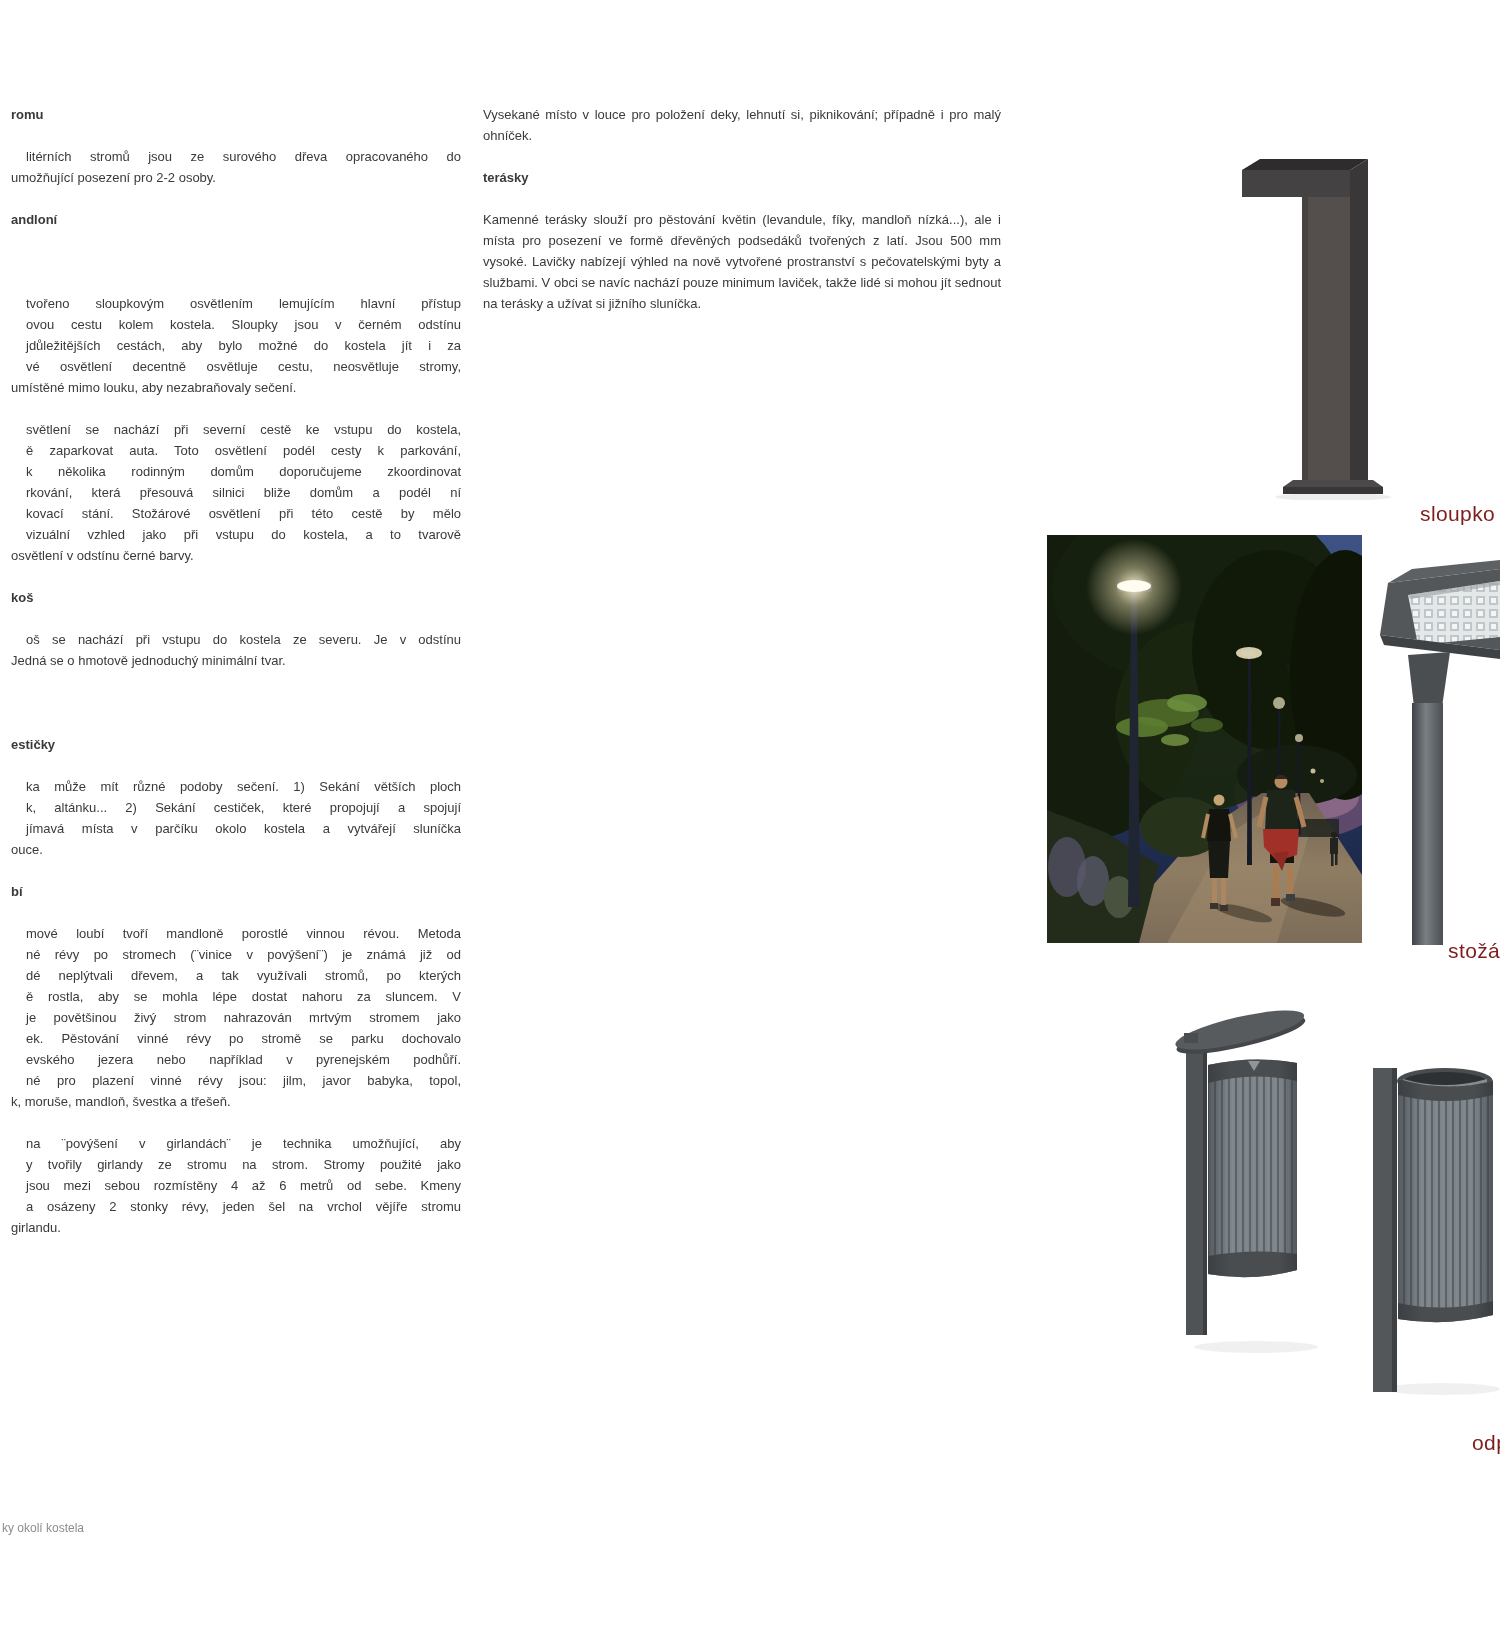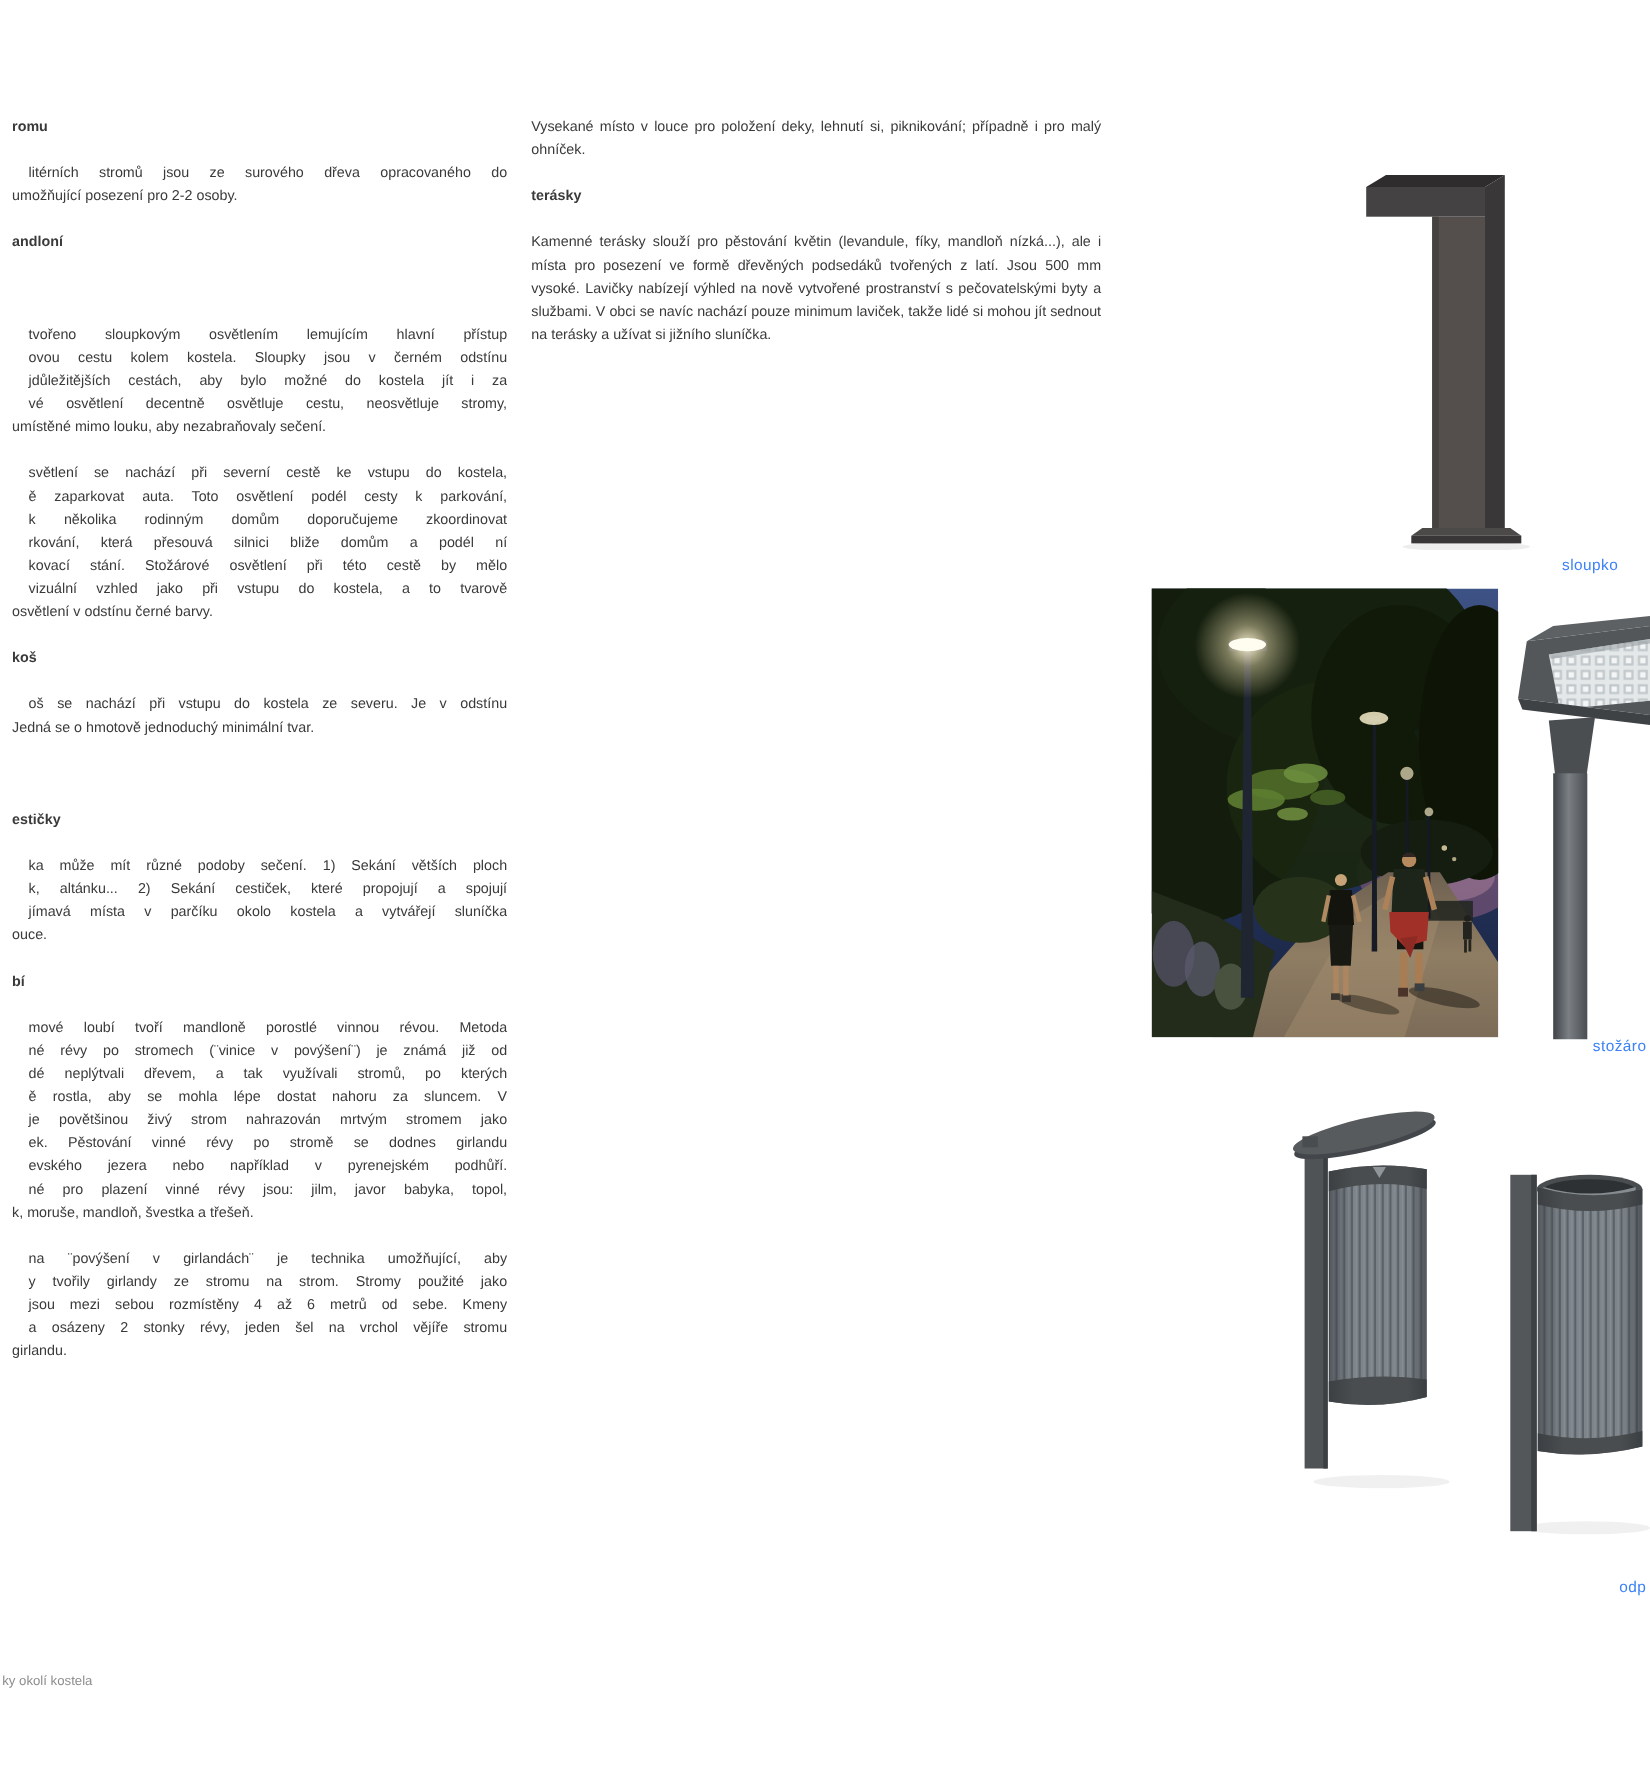--- a/index.html
+++ b/index.html
@@ -15,21 +15,21 @@
   #right-col{top:104px;left:472px;width:518px;}
   .blk-heading{font-weight:bold;margin:0 0 21px 0;min-height:21px;}
   .blk-para{margin:0 0 21px 0;}
   .blk-spacer{height:21px;margin:0 0 21px 0;}
   .lc-line{height:21px;overflow:hidden;white-space:normal;}
   .lc-line.just{text-align:justify;text-align-last:justify;padding-left:15px;}
   .rc-para{text-align:justify;}
   
   .fig{position:absolute;}
   .caption{
-    position:absolute;color:#3b82f6;font-size:14px;line-height:21px;
+    position:absolute;color:#7f1d1d;font-size:21px;line-height:21px;
     white-space:nowrap;letter-spacing:.4px;
   }
   #cap-bollard{left:1420px;top:503px;}
   #cap-mast{left:1448px;top:940px;}
   #cap-bin{left:1472px;top:1432px;}
   #footer-frag{
     position:absolute;left:2px;top:1518px;color:#8d8d8d;
     font-size:12px;line-height:21px;white-space:nowrap;
   }
   svg{display:block;}
@@ -74,21 +74,21 @@
       <div class="lc-line just">jímavá místa v parčíku okolo kostela a vytvářejí sluníčka</div>
       <div class="lc-line">ouce.</div>
     </div>
     <div class="blk-heading">bí</div>
     <div class="blk-para">
       <div class="lc-line just">mové loubí tvoří mandloně porostlé vinnou révou. Metoda</div>
       <div class="lc-line just">né révy po stromech (¨vinice v povýšení¨) je známá již od</div>
       <div class="lc-line just">dé neplýtvali dřevem, a tak využívali stromů, po kterých</div>
       <div class="lc-line just">ě rostla, aby se mohla lépe dostat nahoru za sluncem. V</div>
       <div class="lc-line just">je povětšinou živý strom nahrazován mrtvým stromem jako</div>
-      <div class="lc-line just">ek. Pěstování vinné révy po stromě se dodnes girlandu</div>
+      <div class="lc-line just">ek. Pěstování vinné révy po stromě se parku dochovalo</div>
       <div class="lc-line just">evského jezera nebo například v pyrenejském podhůří.</div>
       <div class="lc-line just">né pro plazení vinné révy jsou: jilm, javor babyka, topol,</div>
       <div class="lc-line">k, moruše, mandloň, švestka a třešeň.</div>
     </div>
     <div class="blk-para">
       <div class="lc-line just">na ¨povýšení v girlandách¨ je technika umožňující, aby</div>
       <div class="lc-line just">y tvořily girlandy ze stromu na strom. Stromy použité jako</div>
       <div class="lc-line just">jsou mezi sebou rozmístěny 4 až 6 metrů od sebe. Kmeny</div>
       <div class="lc-line just">a osázeny 2 stonky révy, jeden šel na vrchol vějíře stromu</div>
       <div class="lc-line">girlandu.</div>

